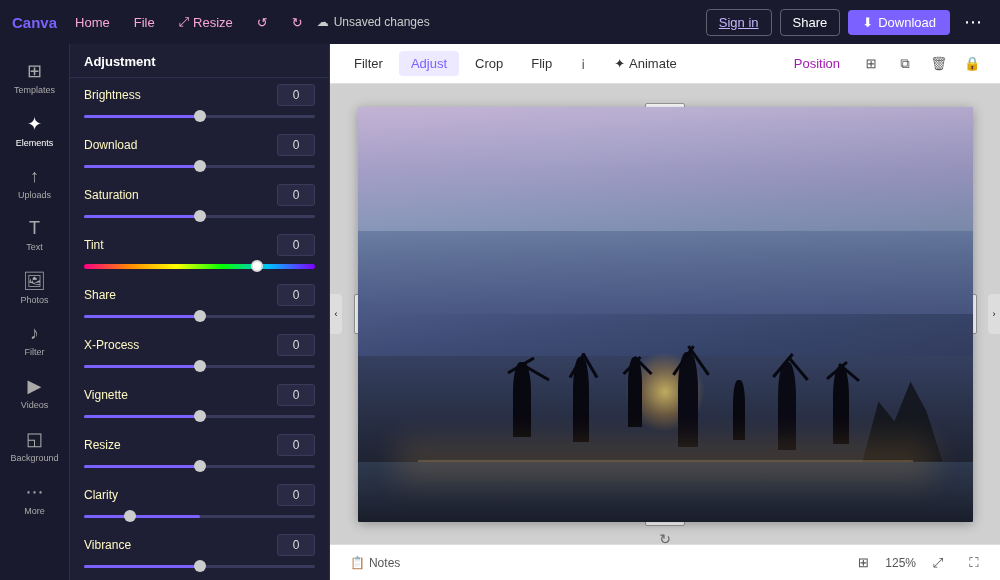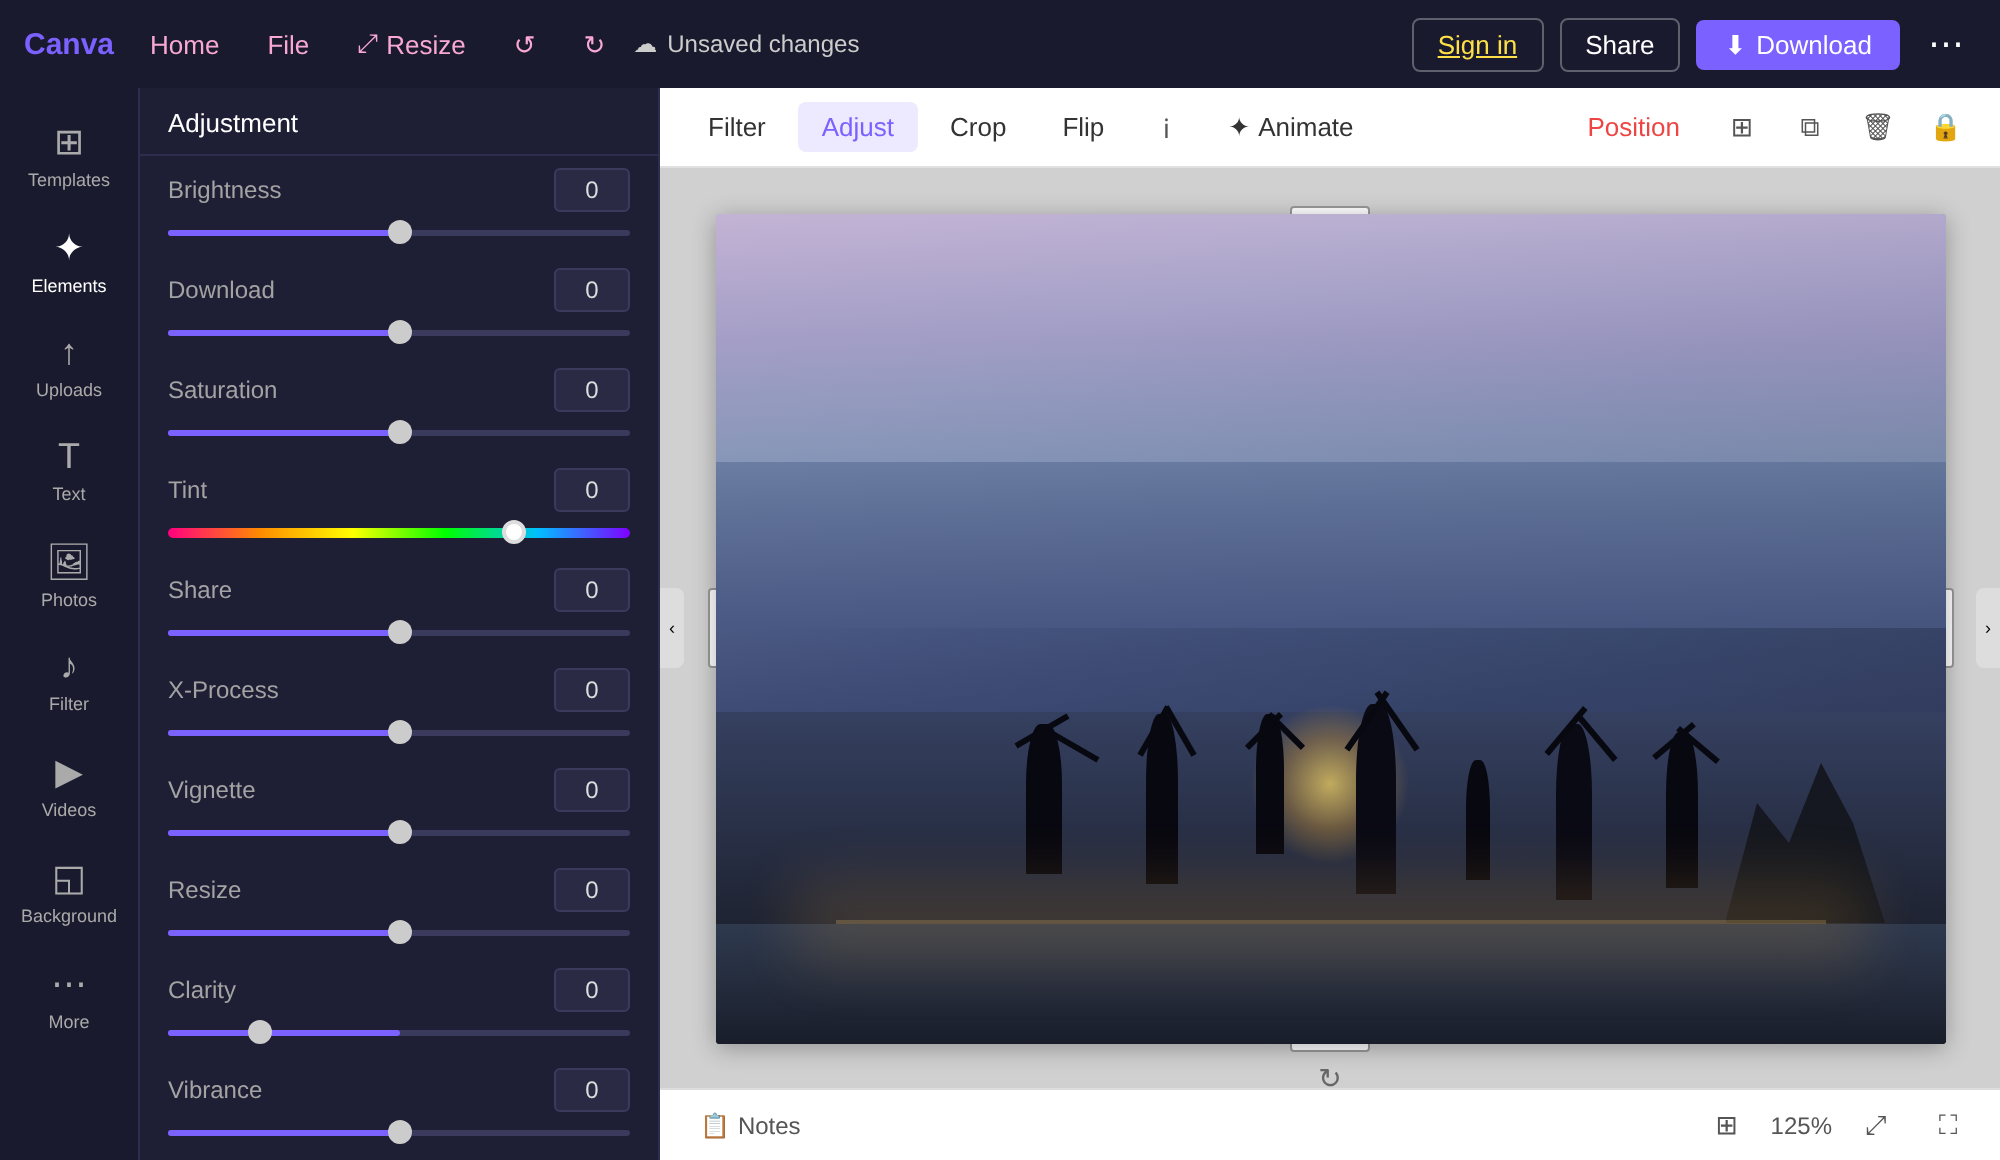--- a/index.html
+++ b/index.html
@@ -11,21 +11,21 @@
       background: #1a1a2e; color: white; padding: 0 12px; gap: 4px;
     }
     .topnav-logo { color: #7b61ff; font-weight: 700; font-size: 15px; margin-right: 4px; }
     .topnav-btn {
       background: none; border: none; color: #f9a8d4; padding: 4px 10px;
       border-radius: 4px; cursor: pointer; font-size: 13px; display: flex; align-items: center; gap: 4px;
     }
     .topnav-spacer { flex: 1; }
     .topnav-unsaved { display: flex; align-items: center; gap: 5px; color: #ccc; font-size: 12px; }
     .topnav-right { display: flex; align-items: center; gap: 8px; }
-    .btn-signin { background: none; border: 1px solid rgba(255,255,255,0.3); color: #fde047; padding: 5px 12px; border-radius: 4px; cursor: pointer; font-size: 13px; text-decoration: underline; }
+    .btn-signin { background: none; border: 1px solid rgba(255,255,255,0.3); color: #c4b5fd; padding: 5px 12px; border-radius: 4px; cursor: pointer; font-size: 13px; text-decoration: underline; }
     .btn-share { background: none; border: 1px solid rgba(255,255,255,0.3); color: white; padding: 5px 12px; border-radius: 4px; cursor: pointer; font-size: 13px; }
     .btn-download { background: #7b61ff; border: none; color: white; padding: 5px 14px; border-radius: 4px; cursor: pointer; font-size: 13px; display: flex; align-items: center; gap: 5px; }
     .topnav-more { background: none; border: none; color: white; font-size: 18px; cursor: pointer; padding: 2px 6px; }
 
     
     .main-layout { display: flex; height: calc(580px - 44px); }
 
     
     .sidebar-icons {
       width: 70px; background: #1a1a2e; display: flex; flex-direction: column;
@@ -42,29 +42,29 @@
     
     .adj-panel {
       width: 260px; background: #1e1e35; color: #ddd; overflow-y: auto;
       padding: 0; border-right: 1px solid #2d2d50;
     }
     .adj-panel::-webkit-scrollbar { width: 4px; }
     .adj-panel::-webkit-scrollbar-track { background: #1e1e35; }
     .adj-panel::-webkit-scrollbar-thumb { background: #444; border-radius: 2px; }
 
     .adj-header {
-      padding: 10px 14px 8px; font-size: 13px; font-weight: 400; color: #fff;
+      padding: 10px 14px 8px; font-size: 13px; font-weight: 700; color: #fff;
       border-bottom: 1px solid #2d2d50;
     }
 
     .adj-row {
       padding: 6px 14px; display: flex; flex-direction: column; gap: 4px;
     }
     .adj-row-top { display: flex; justify-content: space-between; align-items: center; }
-    .adj-label { font-size: 12px; color: #a3a3a3; }
+    .adj-label { font-size: 12px; color: #fef9c3; }
     .adj-value {
       background: #2a2a45; border: 1px solid #3a3a5c; color: #ddd;
       width: 38px; height: 22px; text-align: center; font-size: 12px;
       border-radius: 3px; padding: 0 2px;
     }
     .slider-container { position: relative; height: 12px; display: flex; align-items: center; }
     .slider-track {
       width: 100%; height: 3px; background: #3a3a5c; border-radius: 2px; position: relative;
     }
     .slider-thumb {
@@ -86,21 +86,21 @@
       display: flex; align-items: center; padding: 0 12px; gap: 4px;
     }
     .toolbar-btn {
       background: none; border: none; padding: 5px 12px; border-radius: 4px;
       cursor: pointer; font-size: 13px; color: #333; display: flex; align-items: center; gap: 4px;
     }
     .toolbar-btn.active { background: #ede9ff; color: #7b61ff; }
     .toolbar-spacer { flex: 1; }
     .toolbar-position-btn {
       background: none; border: none; padding: 5px 12px; border-radius: 4px;
-      cursor: pointer; font-size: 13px; color: #ef4444;
+      cursor: pointer; font-size: 13px; color: #a21caf;
     }
     .toolbar-icon-btn {
       background: none; border: none; width: 30px; height: 30px; border-radius: 4px;
       cursor: pointer; display: flex; align-items: center; justify-content: center; color: #555;
     }
     .canvas-main {
       flex: 1; display: flex; align-items: center; justify-content: center;
       position: relative; background: #d0d0d0;
     }
     .canvas-image {

